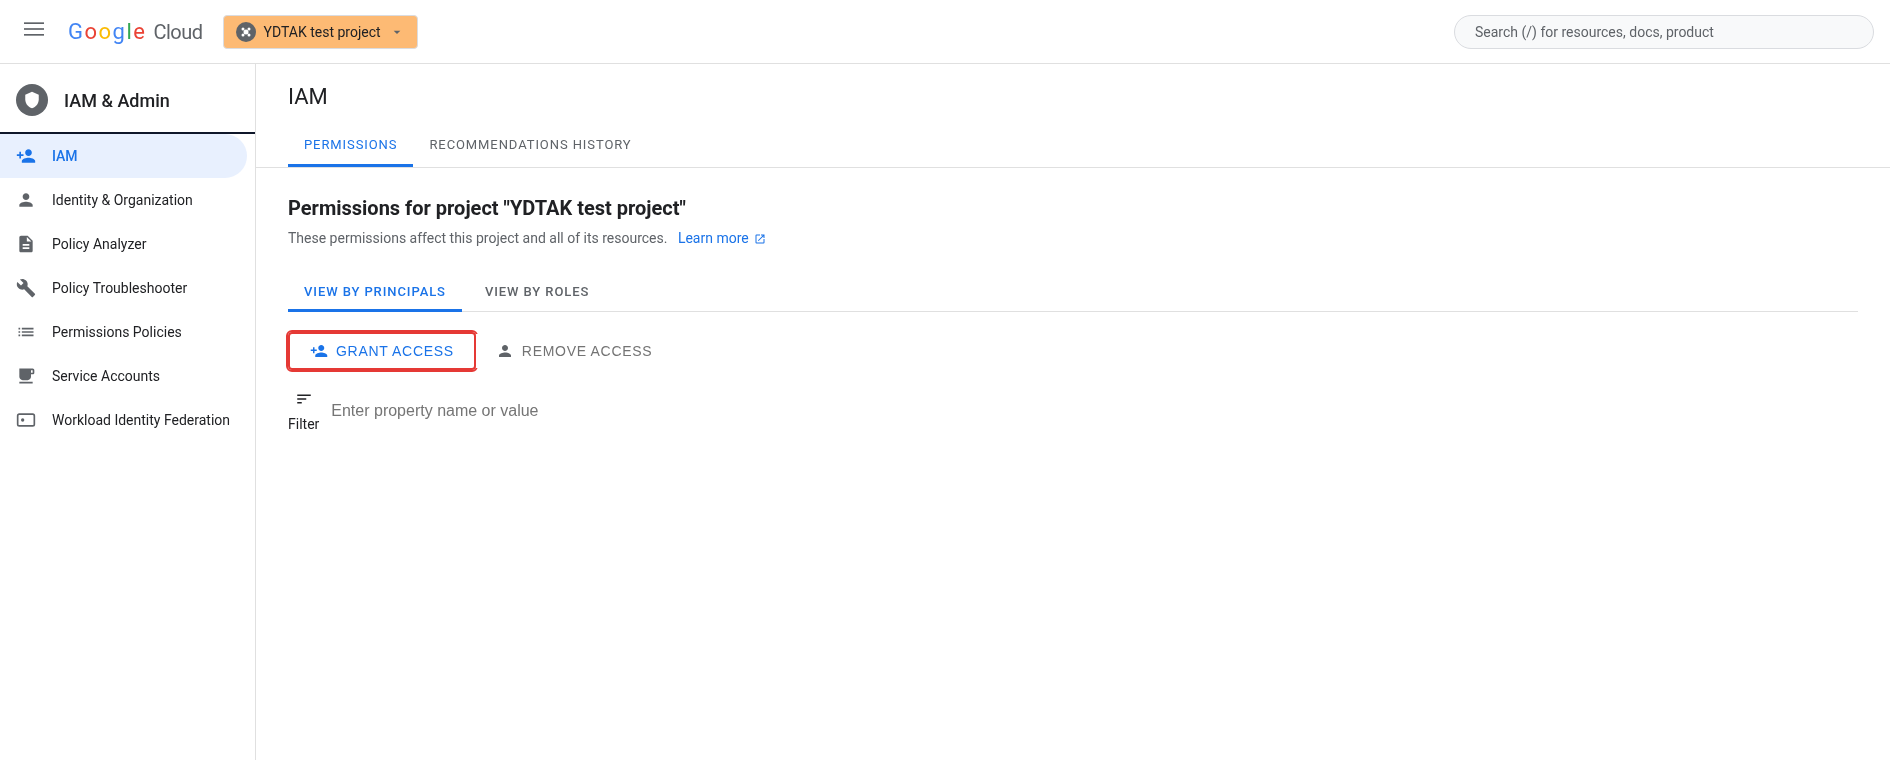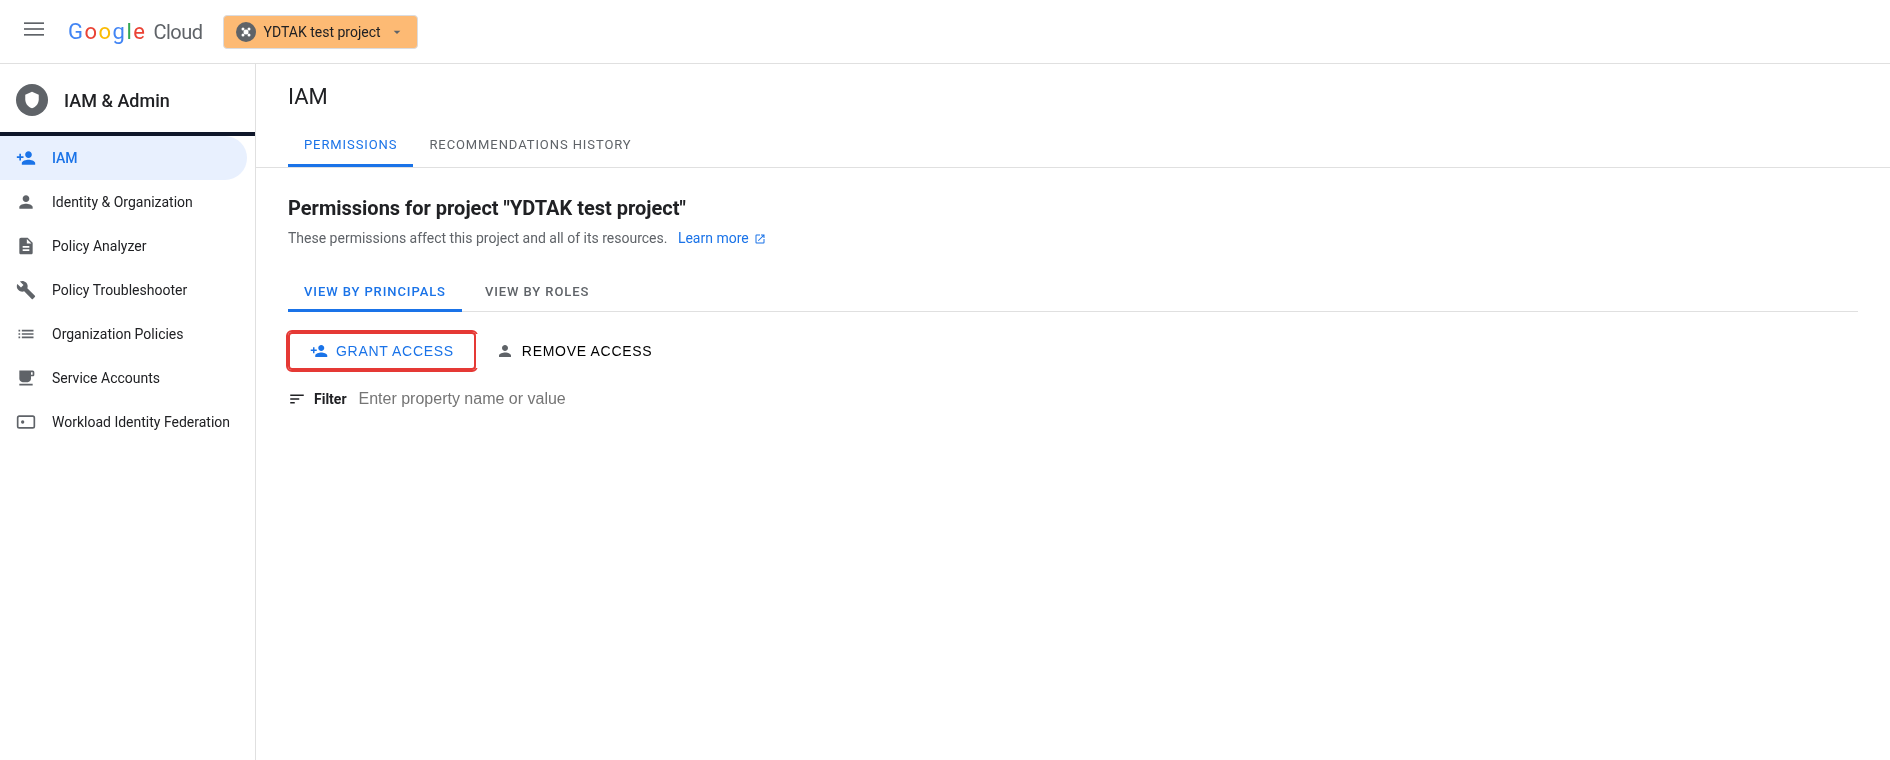--- a/index.html
+++ b/index.html
@@ -82,21 +82,21 @@
       min-width: 256px;
       border-right: 1px solid #e0e0e0;
       background: #fff;
       overflow-y: auto;
     }
     .sidebar-header {
       display: flex;
       align-items: center;
       gap: 16px;
       padding: 20px 16px 16px 16px;
-      border-bottom: 4px solid #0f172a;
+      border-bottom: 2px solid #0f172a;
     }
     .sidebar-header-icon {
       width: 32px;
       height: 32px;
       background: #5f6368;
       border-radius: 50%;
       display: flex;
       align-items: center;
       justify-content: center;
     }
@@ -232,40 +232,41 @@
       outline: 2px solid #e53935;
       outline-offset: 0px;
     }
     .btn-remove-access {
       display: flex;
       align-items: center;
       gap: 8px;
       padding: 8px 20px;
       border: none;
       background: #fff;
-      color: #000000;
+      color: #737373;
       font-size: 14px;
       font-weight: 500;
       cursor: pointer;
       letter-spacing: 0.05em;
       text-transform: uppercase;
     }
 
     .filter-row {
       display: flex;
       align-items: center;
       gap: 12px;
     }
     .filter-icon-label {
       display: flex;
       align-items: center;
       gap: 8px;
       font-size: 14px;
       color: #202124;
-      font-weight: 700;
+      font-weight: 400;
+      flex-direction: column;
     }
     .filter-input {
       border: none;
       outline: none;
       font-size: 16px;
       color: #b91c1c;
       background: transparent;
       flex: 1;
     }
   </style>
@@ -294,20 +295,21 @@
           <circle cx="6" cy="18" r="3"></circle>
           <circle cx="18" cy="18" r="3"></circle>
         </svg>
     </div>
     <span>YDTAK test project</span>
     <svg width="16" height="16" viewBox="0 0 24 24" fill="#5f6368">
         <path d="M7 10l5 5 5-5z"></path>
       </svg>
   </div>
 
+  <div class="search-bar">Search (/) for resources, docs, product</div>
 </div>
 
 <div class="main-layout">
 
   <div class="sidebar">
     <div class="sidebar-header">
       <div class="sidebar-header-icon">
         <svg width="18" height="18" viewBox="0 0 24 24" fill="white">
             <path d="M12 1L3 5v6c0 5.55 3.84 10.74 9 12 5.16-1.26 9-6.45 9-12V5l-9-4z"></path>
           </svg>
@@ -350,21 +352,21 @@
       </div>
       <span>Policy Troubleshooter</span>
     </div>
 
     <div class="sidebar-item">
       <div class="sidebar-icon">
         <svg width="20" height="20" viewBox="0 0 24 24" fill="#5f6368">
             <path d="M3 13h2v-2H3v2zm0 4h2v-2H3v2zm0-8h2V7H3v2zm4 4h14v-2H7v2zm0 4h14v-2H7v2zM7 7v2h14V7H7z"></path>
           </svg>
       </div>
-      <span>Organization Policies</span>
+      <span>Permissions Policies</span>
     </div>
 
     <div class="sidebar-item">
       <div class="sidebar-icon">
         <svg width="20" height="20" viewBox="0 0 24 24" fill="#5f6368">
             <path d="M20 3H4v10c0 2.21 1.79 4 4 4h6c2.21 0 4-1.79 4-4v-3h2c1.11 0 2-.89 2-2V5c0-1.11-.89-2-2-2zm0 5h-2V5h2v3zM4 19h16v2H4z"></path>
           </svg>
       </div>
       <span>Service Accounts</span>
     </div>

